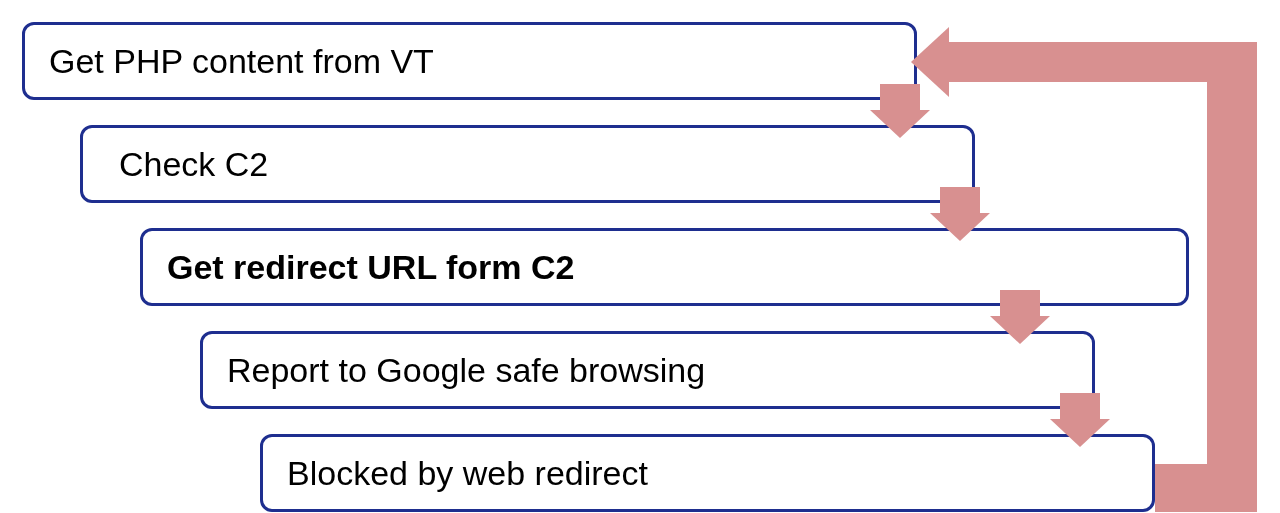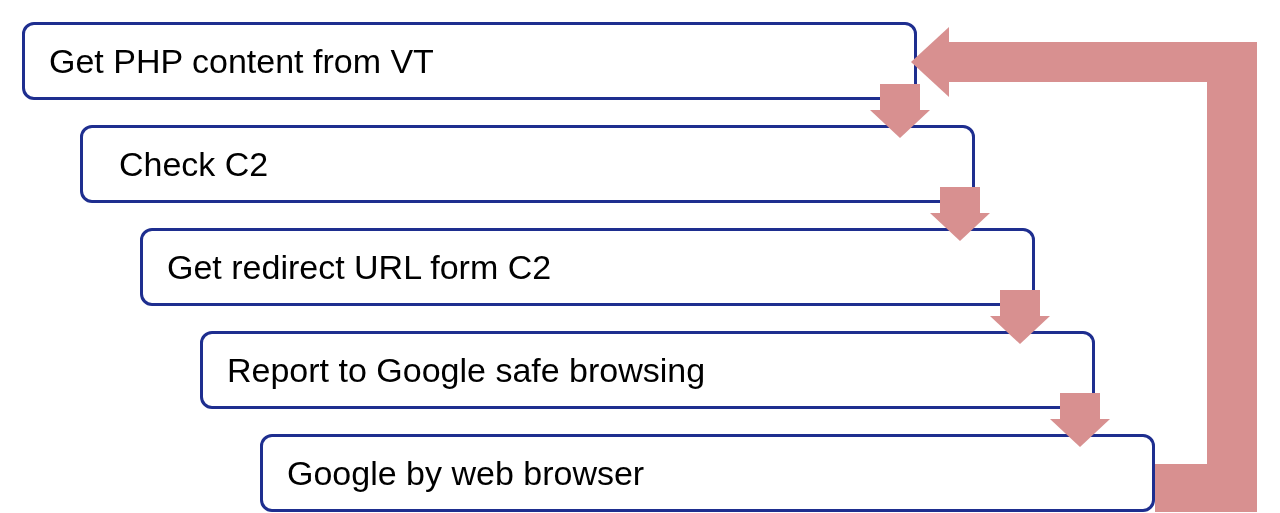--- a/index.html
+++ b/index.html
@@ -57,28 +57,28 @@
 </style>
 </head>
 <body>
 
 <div class="step-box" style="left:10px;  top:10px;  width:895px;">
   <span>Get PHP content from VT</span>
 </div>
 <div class="step-box" style="left:68px;  top:113px; width:895px;padding-left:32px;">
   <span>Check C2</span>
 </div>
-<div class="step-box" style="left:128px; top:216px; width:895px;">
+<div class="step-box" style="left:128px; top:216px; width:1049px;font-weight:bold;">
   <span>Get redirect URL form C2</span>
 </div>
 <div class="step-box" style="left:188px; top:319px; width:895px;text-align:right;">
   <span>Report to Google safe browsing</span>
 </div>
 <div class="step-box" style="left:248px; top:422px; width:895px;">
-  <span>Google by web browser</span>
+  <span>Blocked by web redirect</span>
 </div>
 
 <div class="arrow-down" style="left:854px; top:68px;">
   <div class="shaft" style="left:10px; top:0; width:40px; height:28px;"></div>
   <div class="head" style="left:0;   top:26px;"></div>
 </div>
 
 <div class="arrow-down" style="left:914px; top:171px;">
   <div class="shaft" style="left:10px; top:0; width:40px; height:28px;"></div>
   <div class="head" style="left:0;   top:26px;"></div>

